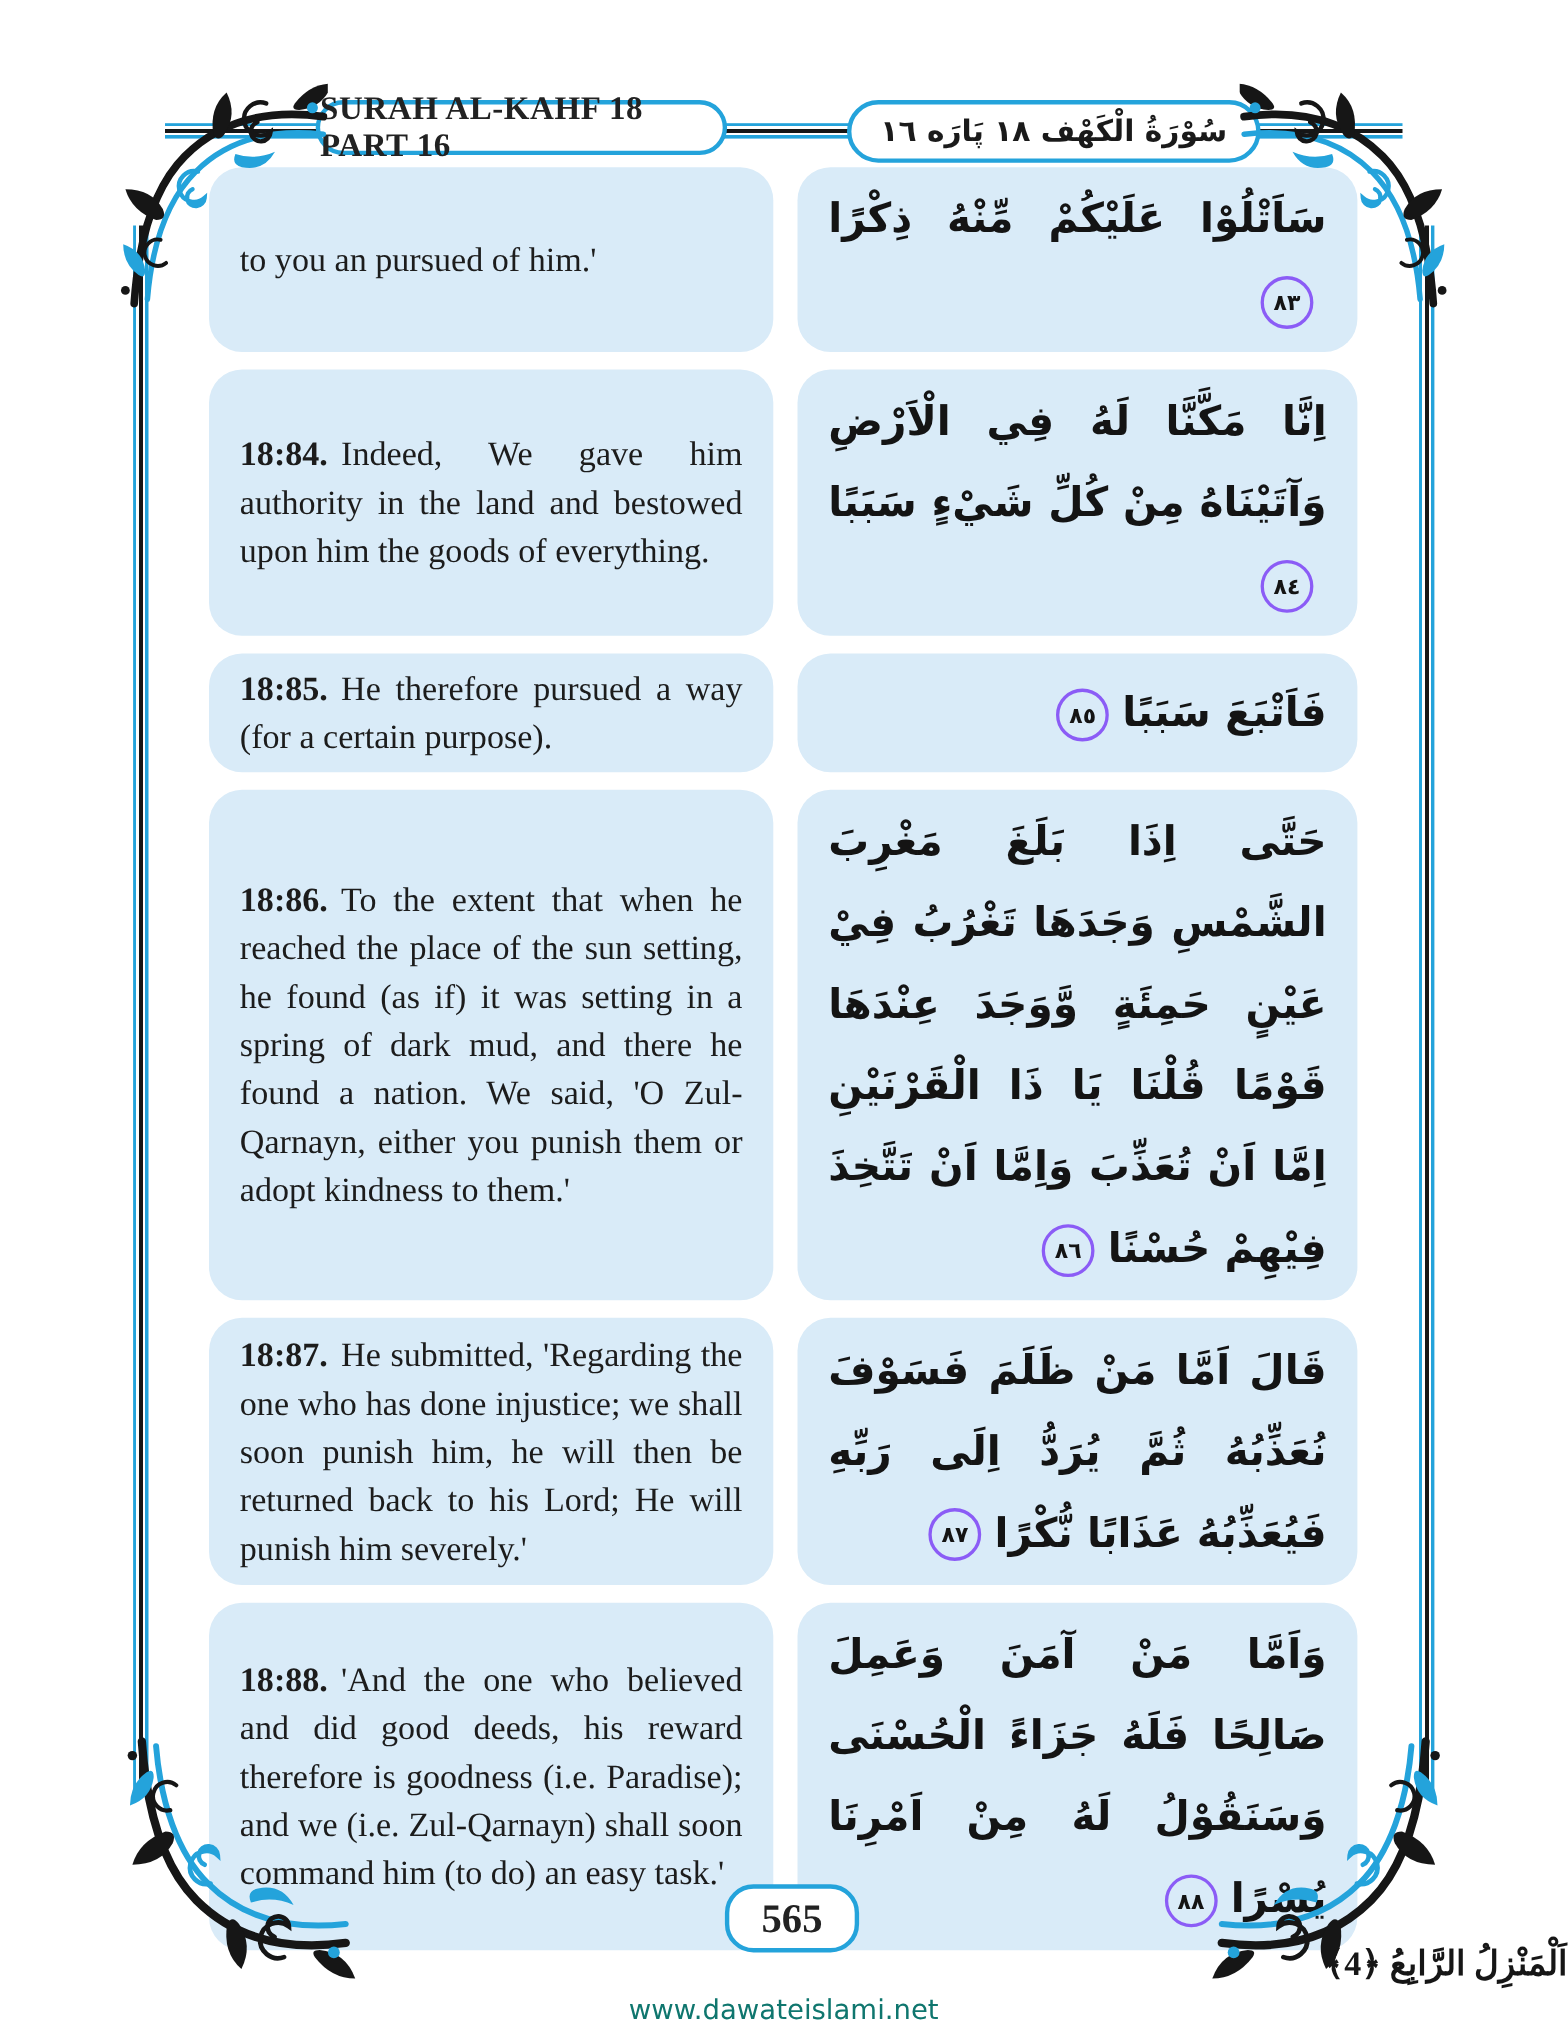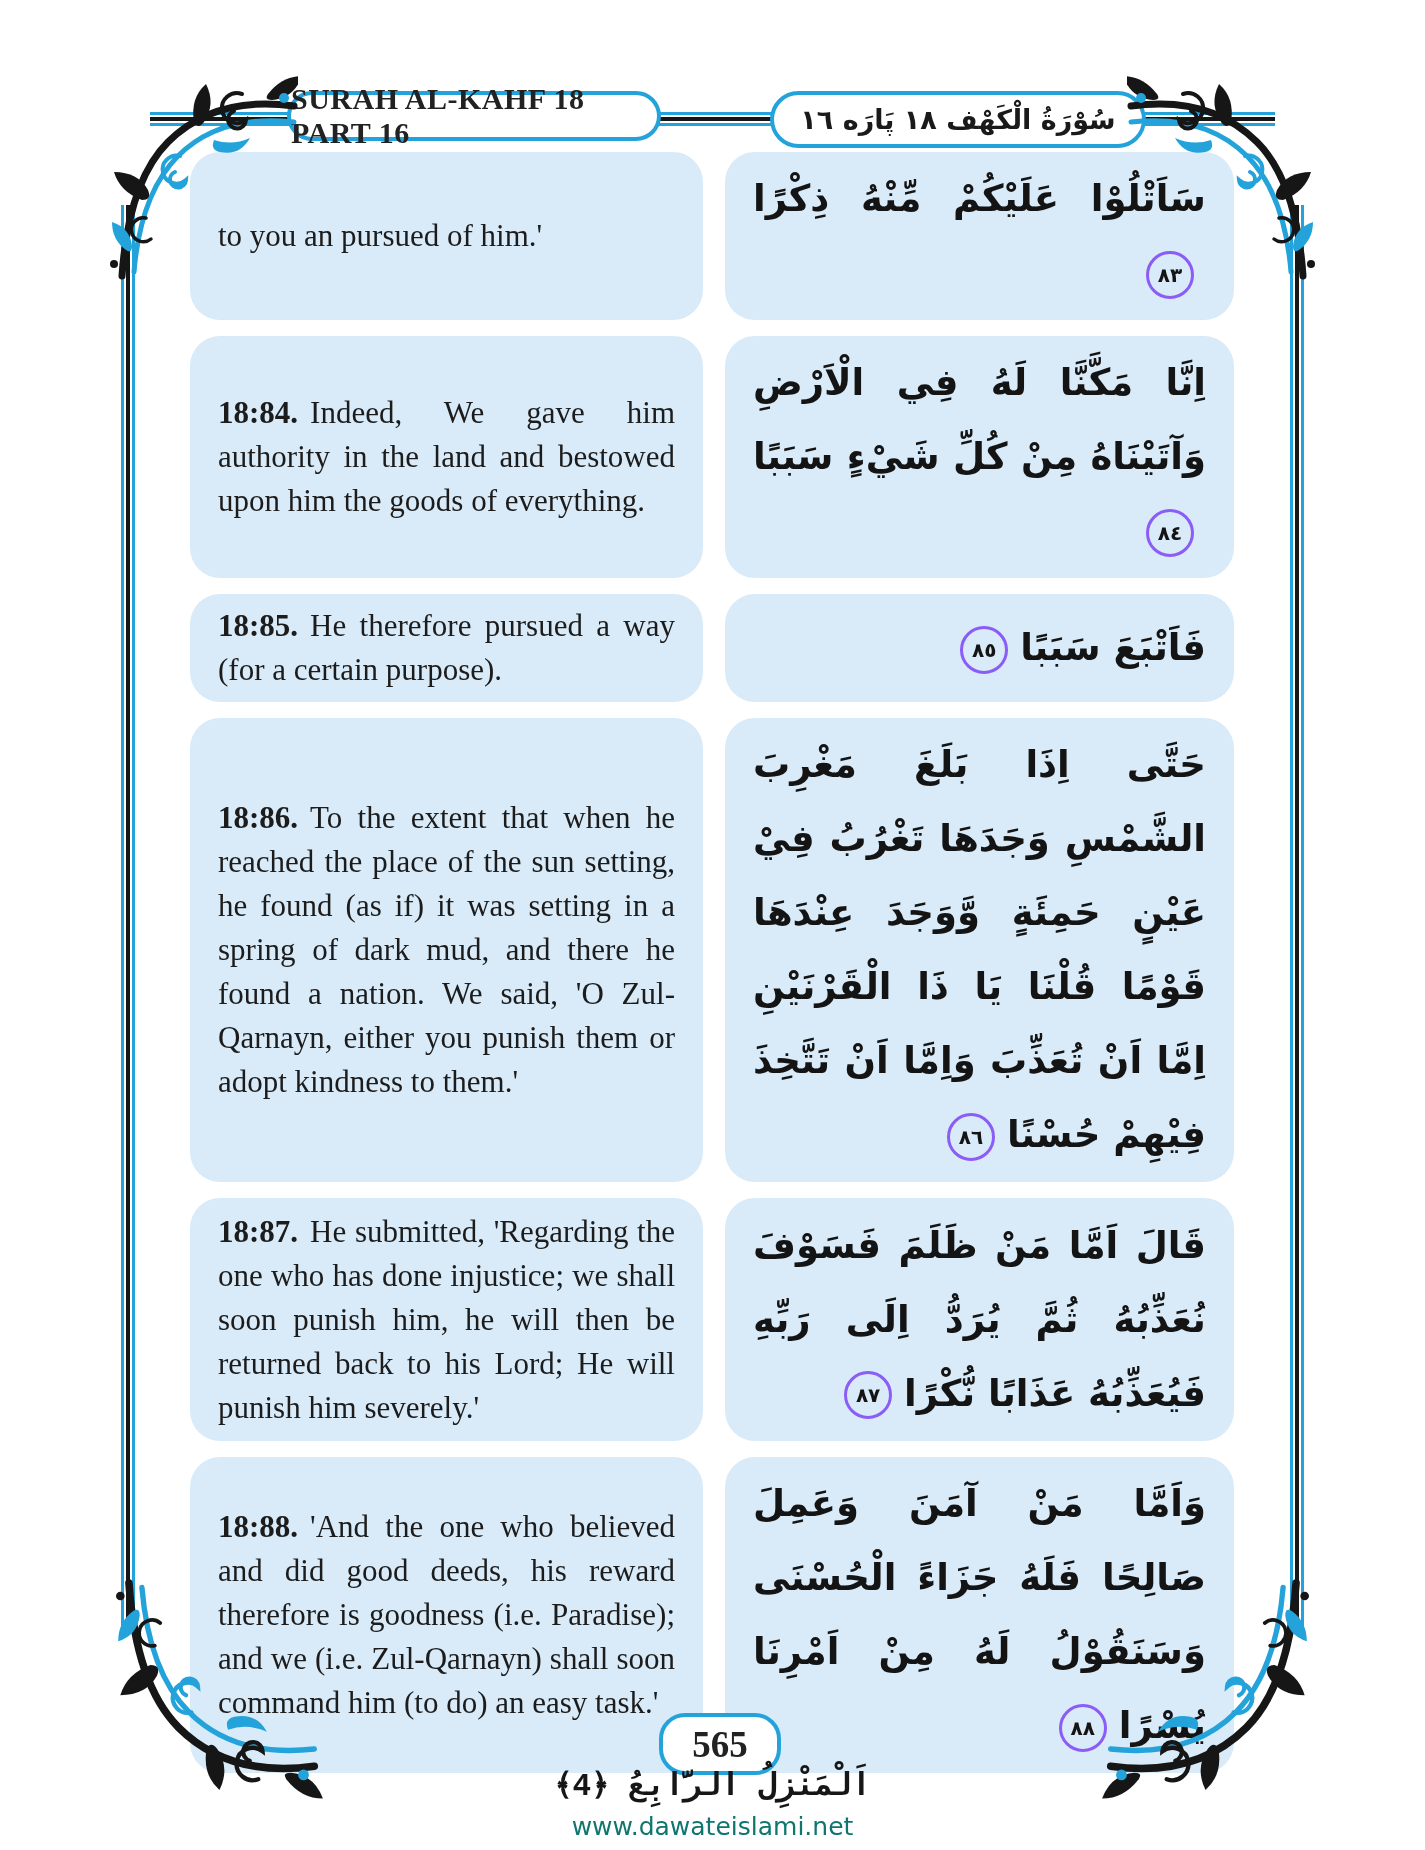--- a/index.html
+++ b/index.html
@@ -54,22 +54,22 @@
     margin:0;direction:rtl;font-family:"DejaVu Sans",sans-serif;font-weight:bold;
     font-size:37px;line-height:74px;text-align:justify;text-align-last:right;color:#141414;
   }
   .ayah-num{
     display:inline-flex;align-items:center;justify-content:center;
     width:42px;height:42px;border:3px solid #8b5cf6;border-radius:50%;
     font-size:20px;line-height:1;margin:0 12px;vertical-align:middle;font-weight:bold;
   }
   
   .footer-manzil{
-    position:absolute;left:0;right:0;top:1766px;text-align:center;direction:rtl;
-    font-family:Liberation Mono, monospace;font-weight:bold;font-size:31px;color:#161616;z-index:2;
+    position:absolute;left:0;right:0;top:1766px;direction:rtl;
+    font-family:Liberation Serif, serif;font-weight:bold;font-size:31px;color:#161616;z-index:2;
   }
   .footer-url{
     position:absolute;left:0;right:0;top:1812px;text-align:center;
     font-family:"DejaVu Sans","Liberation Sans",sans-serif;font-size:25px;color:#0f766e;z-index:2;
   }
 </style>
 </head>
 <body>
 
 <svg width="0" height="0" style="position:absolute" aria-hidden="true">

